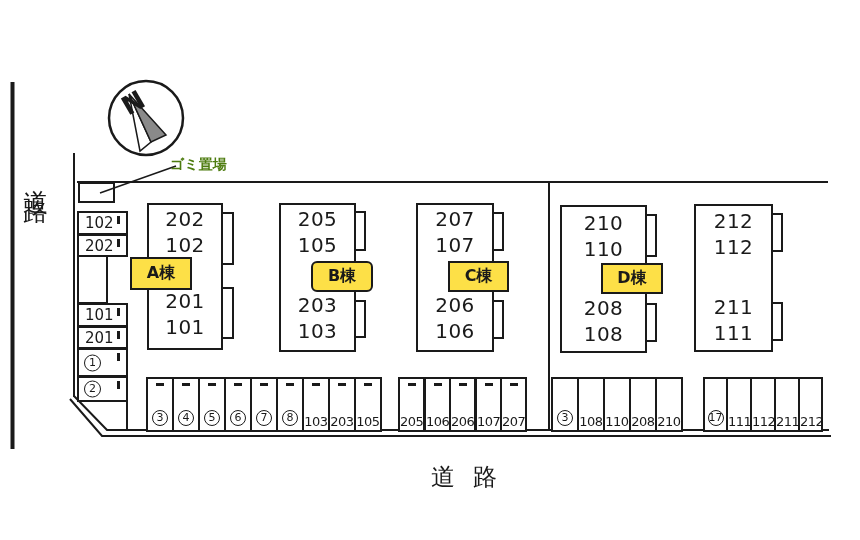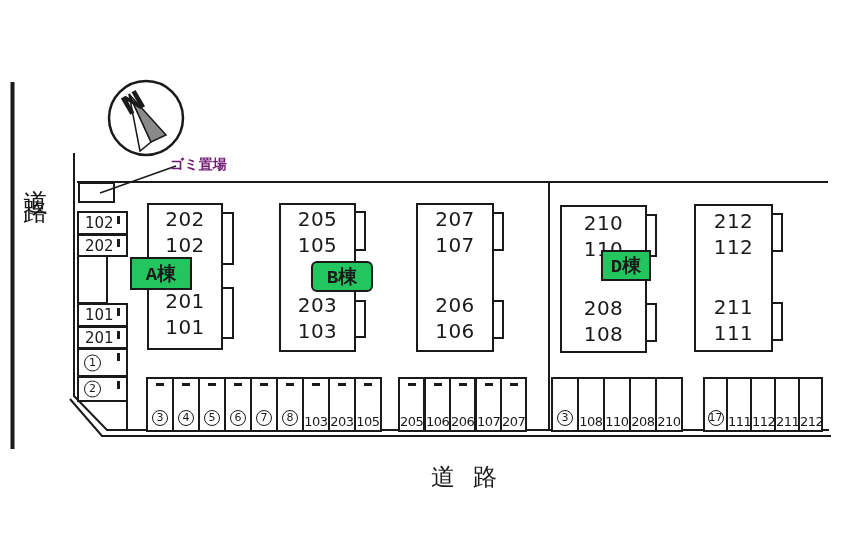--- a/index.html
+++ b/index.html
@@ -4,39 +4,39 @@
 <style>
   html,body{margin:0;padding:0;background:#ffffff;}
   #canvas{position:relative;width:860px;height:540px;background:#ffffff;overflow:hidden;
           font-family:"DejaVu Sans",sans-serif;color:#1a1a1a;}
   svg{position:absolute;left:0;top:0;}
   .box{position:absolute;box-sizing:border-box;border:2px solid #1a1a1a;background:#ffffff;}
   .porch{position:absolute;box-sizing:border-box;border:2px solid #1a1a1a;background:#ffffff;z-index:1;}
   .bmain{position:absolute;box-sizing:border-box;border:2px solid #1a1a1a;background:#ffffff;z-index:2;}
   .units{position:absolute;z-index:3;text-align:center;font-size:20px;line-height:26px;
          letter-spacing:0.5px;color:#1a1a1a;}
-  .blabel{position:absolute;z-index:4;box-sizing:border-box;border:2px solid #1a1a1a;background:#22c55e;
-          display:flex;align-items:center;justify-content:center;font-size:19px;font-weight:600;color:#1a1a1a;font-family:Liberation Mono, monospace;}
+  .blabel{position:absolute;z-index:4;box-sizing:border-box;border:2px solid #1a1a1a;background:#fde047;
+          display:flex;align-items:center;justify-content:center;font-size:16px;font-weight:600;color:#1a1a1a;}
   .pslot{position:absolute;box-sizing:border-box;border:2px solid #1a1a1a;background:#ffffff;left:77px;width:51px;}
   .slot-label{position:absolute;left:6px;top:50%;transform:translateY(-50%);font-size:15px;color:#1a1a1a;}
   .tickv{position:absolute;right:6px;top:3px;width:3px;height:8px;background:#1a1a1a;}
   .stall{position:absolute;box-sizing:border-box;border:2px solid #1a1a1a;background:#ffffff;top:377px;height:55px;}
   .wheelstop{position:absolute;top:4px;left:50%;transform:translateX(-50%);width:8px;height:3px;background:#1a1a1a;}
   .snum{position:absolute;bottom:1px;left:0;width:100%;text-align:center;font-size:13px;
         letter-spacing:-0.5px;color:#1a1a1a;}
   .circ{position:absolute;bottom:4px;left:50%;transform:translateX(-50%);width:16px;height:16px;
         box-sizing:border-box;border:1.5px solid #1a1a1a;border-radius:50%;font-size:11px;line-height:13px;
         text-align:center;color:#1a1a1a;}
   .circ-l{position:absolute;left:5px;top:50%;transform:translateY(-50%);width:17px;height:17px;
         box-sizing:border-box;border:1.5px solid #1a1a1a;border-radius:50%;font-size:11px;line-height:14px;
         text-align:center;color:#1a1a1a;}
   .road-v{position:absolute;left:19px;top:170px;writing-mode:vertical-rl;font-size:25px;
           letter-spacing:9px;font-weight:500;color:#1a1a1a;}
   .road-h{position:absolute;left:431px;top:461px;font-size:24px;letter-spacing:18px;color:#1a1a1a;}
-  .gomi-label{position:absolute;left:170px;top:156px;font-size:14px;font-weight:600;color:#701a75;z-index:6;}
+  .gomi-label{position:absolute;left:170px;top:156px;font-size:14px;font-weight:600;color:#4d7c0f;z-index:6;}
 </style>
 </head>
 <body>
 
 <div id="canvas">
 
   <svg width="860" height="540">
     <g stroke="#1a1a1a" fill="none">
       <line x1="12.5" y1="82" x2="12.5" y2="449" stroke-width="4"></line>
       <line x1="74" y1="153" x2="74" y2="397" stroke-width="2"></line>
@@ -94,33 +94,34 @@
   <div class="porch" style="left:491px;top:300px;width:13px;height:39px;"></div>
   <div class="bmain" style="left:416px;top:203px;width:78px;height:149px;"></div>
   <div class="units" style="left:416px;top:206px;width:78px;">
     <div>207</div>
     <div>107</div>
   </div>
   <div class="units" style="left:416px;top:292px;width:78px;">
     <div>206</div>
     <div>106</div>
   </div>
+  <div class="blabel" style="left:448px;top:261px;width:61px;height:31px;">C棟</div>
 
   <div class="porch" style="left:644px;top:214px;width:13px;height:43px;"></div>
   <div class="porch" style="left:644px;top:303px;width:13px;height:39px;"></div>
   <div class="bmain" style="left:560px;top:205px;width:87px;height:148px;"></div>
   <div class="units" style="left:560px;top:210px;width:87px;">
     <div>210</div>
     <div>110</div>
   </div>
   <div class="units" style="left:560px;top:295px;width:87px;">
     <div>208</div>
     <div>108</div>
   </div>
-  <div class="blabel" style="left:601px;top:250px;width:50px;height:31px;">D棟</div>
+  <div class="blabel" style="left:601px;top:263px;width:62px;height:31px;">D棟</div>
 
   <div class="porch" style="left:770px;top:213px;width:13px;height:39px;"></div>
   <div class="porch" style="left:770px;top:302px;width:13px;height:39px;"></div>
   <div class="bmain" style="left:694px;top:204px;width:79px;height:148px;"></div>
   <div class="units" style="left:694px;top:208px;width:79px;">
     <div>212</div>
     <div>112</div>
   </div>
   <div class="units" style="left:694px;top:294px;width:79px;">
     <div>211</div>

